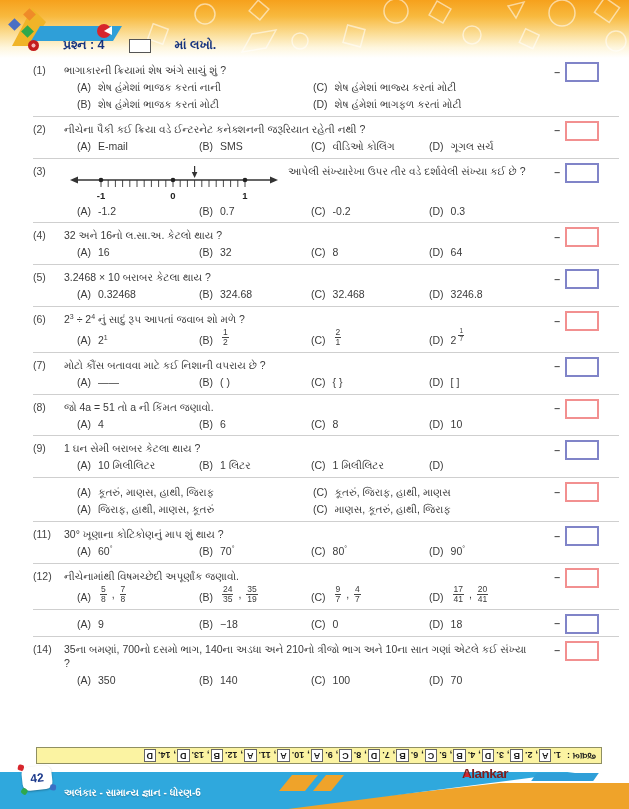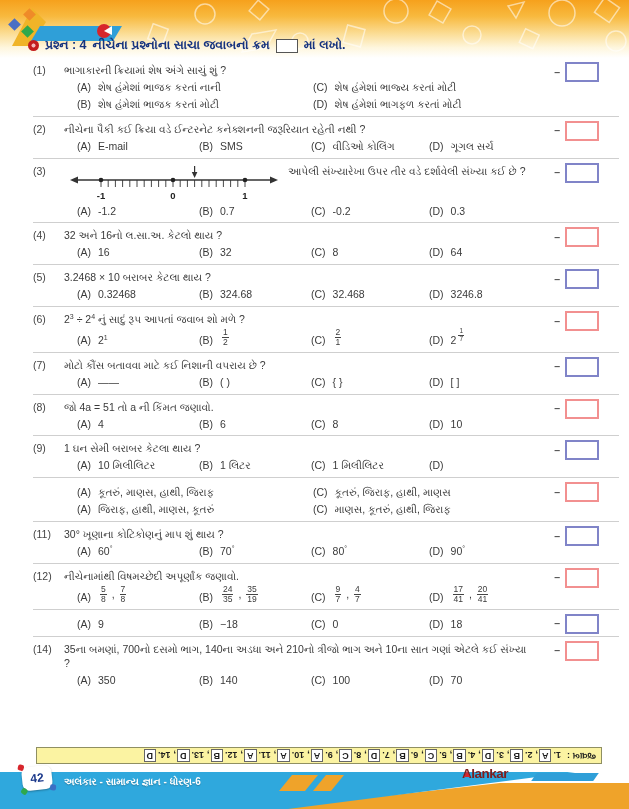--- a/index.html
+++ b/index.html
@@ -5,21 +5,21 @@
   * { margin:0; padding:0; box-sizing:border-box; }
   body { background:#e8e8e8; font-family:"Liberation Sans","DejaVu Sans",sans-serif; }
   .page { position:relative; width:629px; height:809px; background:#fff; overflow:hidden;
           margin:0 auto; color:#333; }
 
   
   .header { position:absolute; top:0; left:0; width:629px; height:58px;
     background:linear-gradient(180deg,#f6a11c 0%,#f8b93e 28%,#fbdd95 58%,#fef6dd 82%,#ffffff 100%); }
   .header-deco { position:absolute; top:0; left:0; }
   .logo-svg { position:absolute; top:0; left:0; }
-  .title-row { position:absolute; left:28px; bottom:5px; display:flex; align-items:center; gap:6px;
+  .title-row { position:absolute; left:28px; bottom:5px; display:flex; align-items:center; gap:24px;
     font-size:12.5px; font-weight:bold; color:#16337f; white-space:nowrap; }
   .bullet { width:11px; height:11px; border-radius:50%; flex:none;
     background:radial-gradient(circle at 50% 50%, #f3b9b9 0 22%, #c41d1d 30% 72%, #6e0d0d 78%); }
   .title-box { display:inline-block; width:22px; height:14px; background:#fff; border:1.5px solid #555; }
 
   
   #questions { position:absolute; top:58px; left:0; width:629px; height:689px; overflow:hidden; }
   .question { position:relative; margin:0 10px 0 33px; padding:5px 0 4px;
     border-bottom:1px solid #cfcfcf; font-size:10.5px; line-height:1.42; color:#3a3a3a; }
   .question:last-child { border-bottom:none; }
@@ -57,21 +57,21 @@
   
   .footer { position:absolute; left:0; bottom:0; width:629px; height:46px; }
   .footer svg { position:absolute; left:0; top:0; }
   .page-badge { position:absolute; left:22px; top:3px; width:30px; height:24px; background:#fff;
     border-radius:7px; transform:rotate(-6deg); display:flex; align-items:center; justify-content:center;
     font-weight:bold; color:#1d3a8c; font-size:12px; box-shadow:0 1px 2px rgba(0,0,0,.3); }
   .page-badge .d { position:absolute; width:6px; height:6px; border-radius:2px; }
   .page-badge .d.r { left:-3px; top:-3px; background:#d7262c; transform:rotate(20deg); }
   .page-badge .d.g { left:-2px; bottom:-3px; background:#2fa84c; transform:rotate(40deg); }
   .page-badge .d.b { right:-3px; bottom:-2px; background:#3b6fc4; transform:rotate(10deg); }
-  .book-title { position:absolute; left:64px; top:13px; color:#fff; font-weight:bold;
+  .book-title { position:absolute; left:64px; top:24px; color:#fff; font-weight:bold;
     font-size:10px; text-shadow:0 1px 1px rgba(0,0,0,.25); white-space:nowrap; }
   .brand { position:absolute; left:462px; top:1px; height:18px; }
   .brand-text { position:relative; color:#7f1d1d; font-weight:bold; font-size:13.5px;
     letter-spacing:-0.5px; font-style:normal; z-index:2; }
   .brand-tri { position:absolute; left:2px; top:7px; width:0; height:0; z-index:3;
     border-left:3.5px solid transparent; border-right:3.5px solid transparent;
     border-bottom:6px solid #d7262c; }
   .brand-swoosh { position:absolute; left:72px; top:9px; width:62px; height:8px;
     background:#2f9fd8; transform:skewX(-35deg); z-index:1; }
 </style>
@@ -104,21 +104,20 @@
       <rect x="10" y="20" width="9" height="9" transform="rotate(45 14.5 24.5)" fill="#4a6fc4"></rect>
       <rect x="25" y="10" width="9" height="9" transform="rotate(45 29.5 14.5)" fill="#ef8b28"></rect>
       <rect x="23" y="27" width="9" height="9" transform="rotate(45 27.5 31.5)" fill="#2fa84c"></rect>
       <polygon points="40,26 122,26 113,41 31,41" fill="#2f9fd8"></polygon>
       <circle cx="104" cy="31" r="7" fill="#d7262c"></circle>
       <polygon points="104,31 112,26 112,35" fill="#ffffff"></polygon>
     </svg>
     <div class="title-row">
       <span class="bullet"></span>
       <span>પ્રશ્ન : 4</span>
-      <span>નીચેના પ્રશ્નોના સાચા જવાબનો ક્રમ</span>
       <span class="title-box"></span>
       <span>માં લખો.</span>
     </div>
   </div>
 
   <div id="questions">
       <div class="question">
         <div class="q-head">
           <span class="q-num">(1)</span>
           <span class="q-text">ભાગાકારની ક્રિયામાં શેષ અંગે સાચું શું ?</span>

